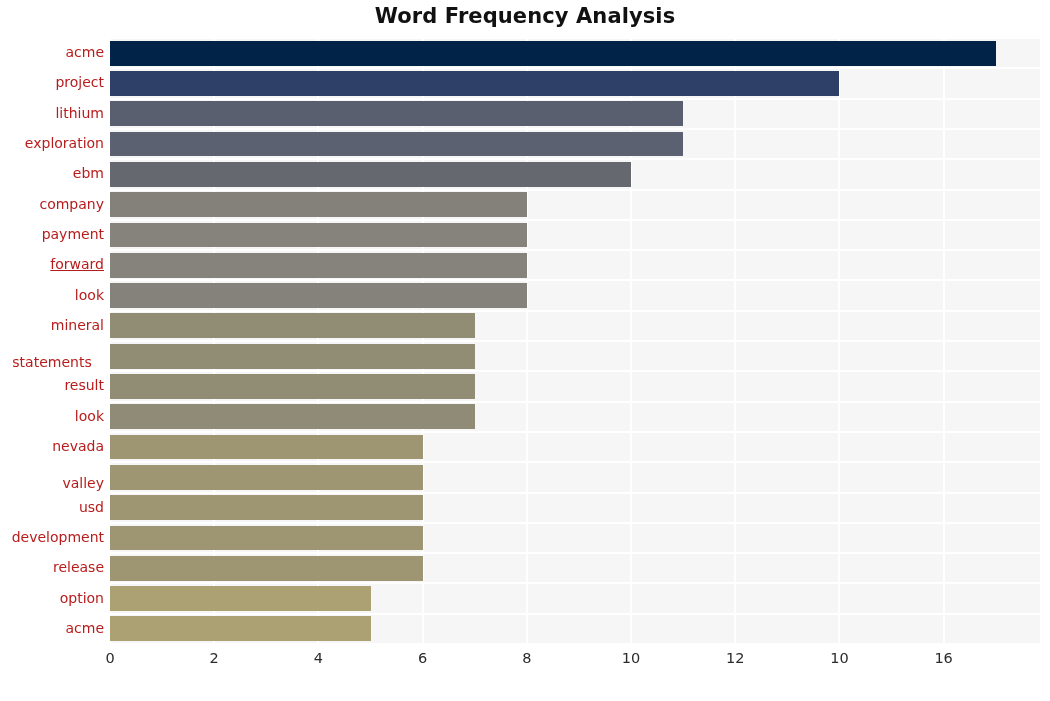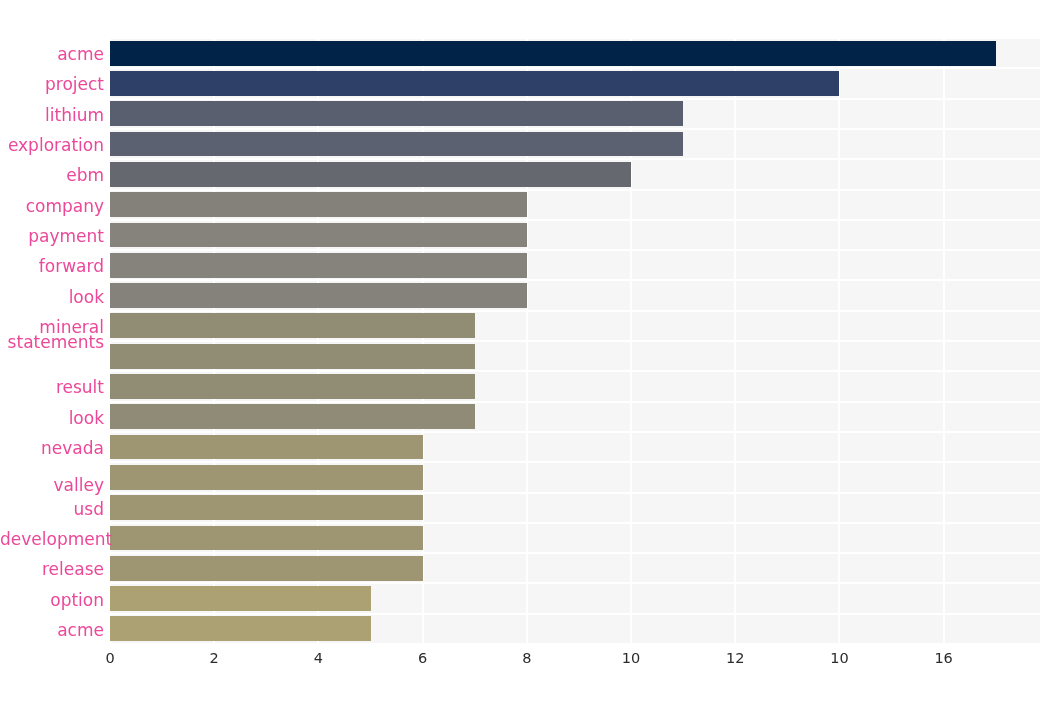--- a/index.html
+++ b/index.html
@@ -79,22 +79,22 @@
     left: 0;
     top: 38px;
     width: 104px;
     height: 606px;
   }
   .ylabel {
     position: absolute;
     right: 0;
     width: 104px;
     text-align: right;
-    font-size: 17px;
-    color: #ec4899;
+    font-size: 14px;
+    color: #b91c1c;
     white-space: nowrap;
   }
 
   
   #xlabels {
     position: absolute;
     left: 0;
     top: 650px;
     width: 1050px;
     height: 24px;
@@ -117,20 +117,21 @@
     text-align: center;
     font-size: 14.5px;
     color: #2b2b2b;
   }
 </style>
 </head>
 <body>
 
 <div id="figure">
 
+  <div id="chart-title">Word Frequency Analysis</div>
 
   <div id="plot-area">
     <div id="grid-layer">
         <div class="vgrid" style="left: -1px;"></div>
         <div class="vgrid" style="left: 103.202px;"></div>
         <div class="vgrid" style="left: 207.403px;"></div>
         <div class="vgrid" style="left: 311.605px;"></div>
         <div class="vgrid" style="left: 415.807px;"></div>
         <div class="vgrid" style="left: 520.008px;"></div>
         <div class="vgrid" style="left: 624.21px;"></div>
@@ -183,24 +184,24 @@
   </div>
 
   <div id="ylabels">
       <div class="ylabel" style="top: 6.15px;">acme</div>
       <div class="ylabel" style="top: 36.45px;">project</div>
       <div class="ylabel" style="top: 66.75px;">lithium</div>
       <div class="ylabel" style="top: 97.05px;">exploration</div>
       <div class="ylabel" style="top: 127.35px;">ebm</div>
       <div class="ylabel" style="top: 157.65px;">company</div>
       <div class="ylabel" style="top: 187.95px; padding-left: 36px;">payment</div>
-      <div class="ylabel" style="top: 218.25px;">forward</div>
+      <div class="ylabel" style="top: 218.25px; text-decoration: underline;">forward</div>
       <div class="ylabel" style="top: 248.55px;">look</div>
       <div class="ylabel" style="top: 278.85px;">mineral</div>
-      <div class="ylabel" style="top: 294px;">statements</div>
+      <div class="ylabel" style="top: 316px; text-align: center;">statements</div>
       <div class="ylabel" style="top: 339.45px; padding-left: 48px;">result</div>
       <div class="ylabel" style="top: 369.75px;">look</div>
       <div class="ylabel" style="top: 400.05px;">nevada</div>
       <div class="ylabel" style="top: 437px;">valley</div>
       <div class="ylabel" style="top: 460.65px;">usd</div>
       <div class="ylabel" style="top: 490.95px;">development</div>
       <div class="ylabel" style="top: 521.25px;">release</div>
       <div class="ylabel" style="top: 551.55px;">option</div>
       <div class="ylabel" style="top: 581.85px;">acme</div>
     </div>

